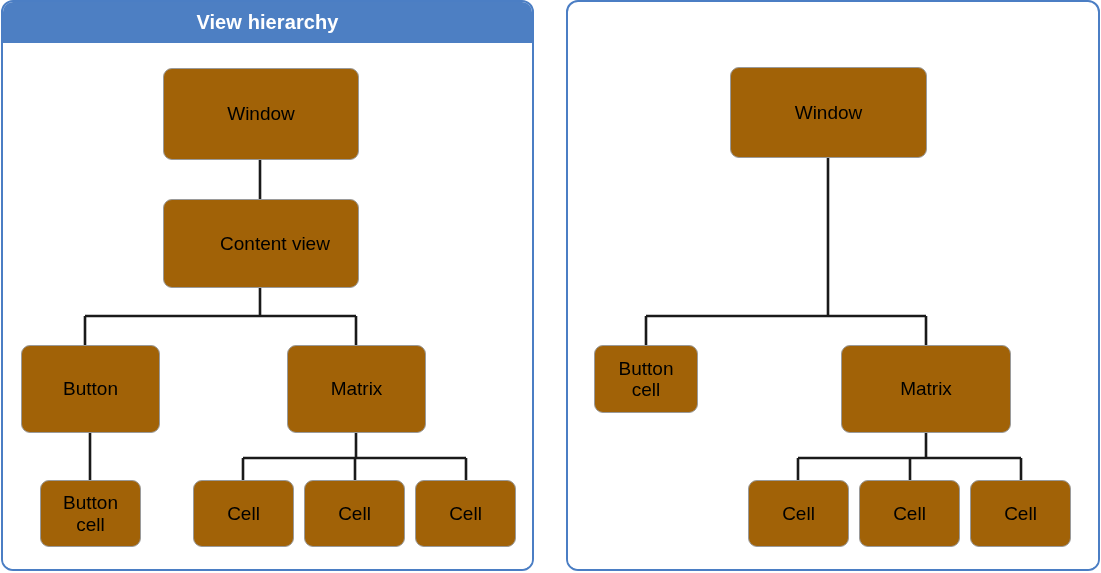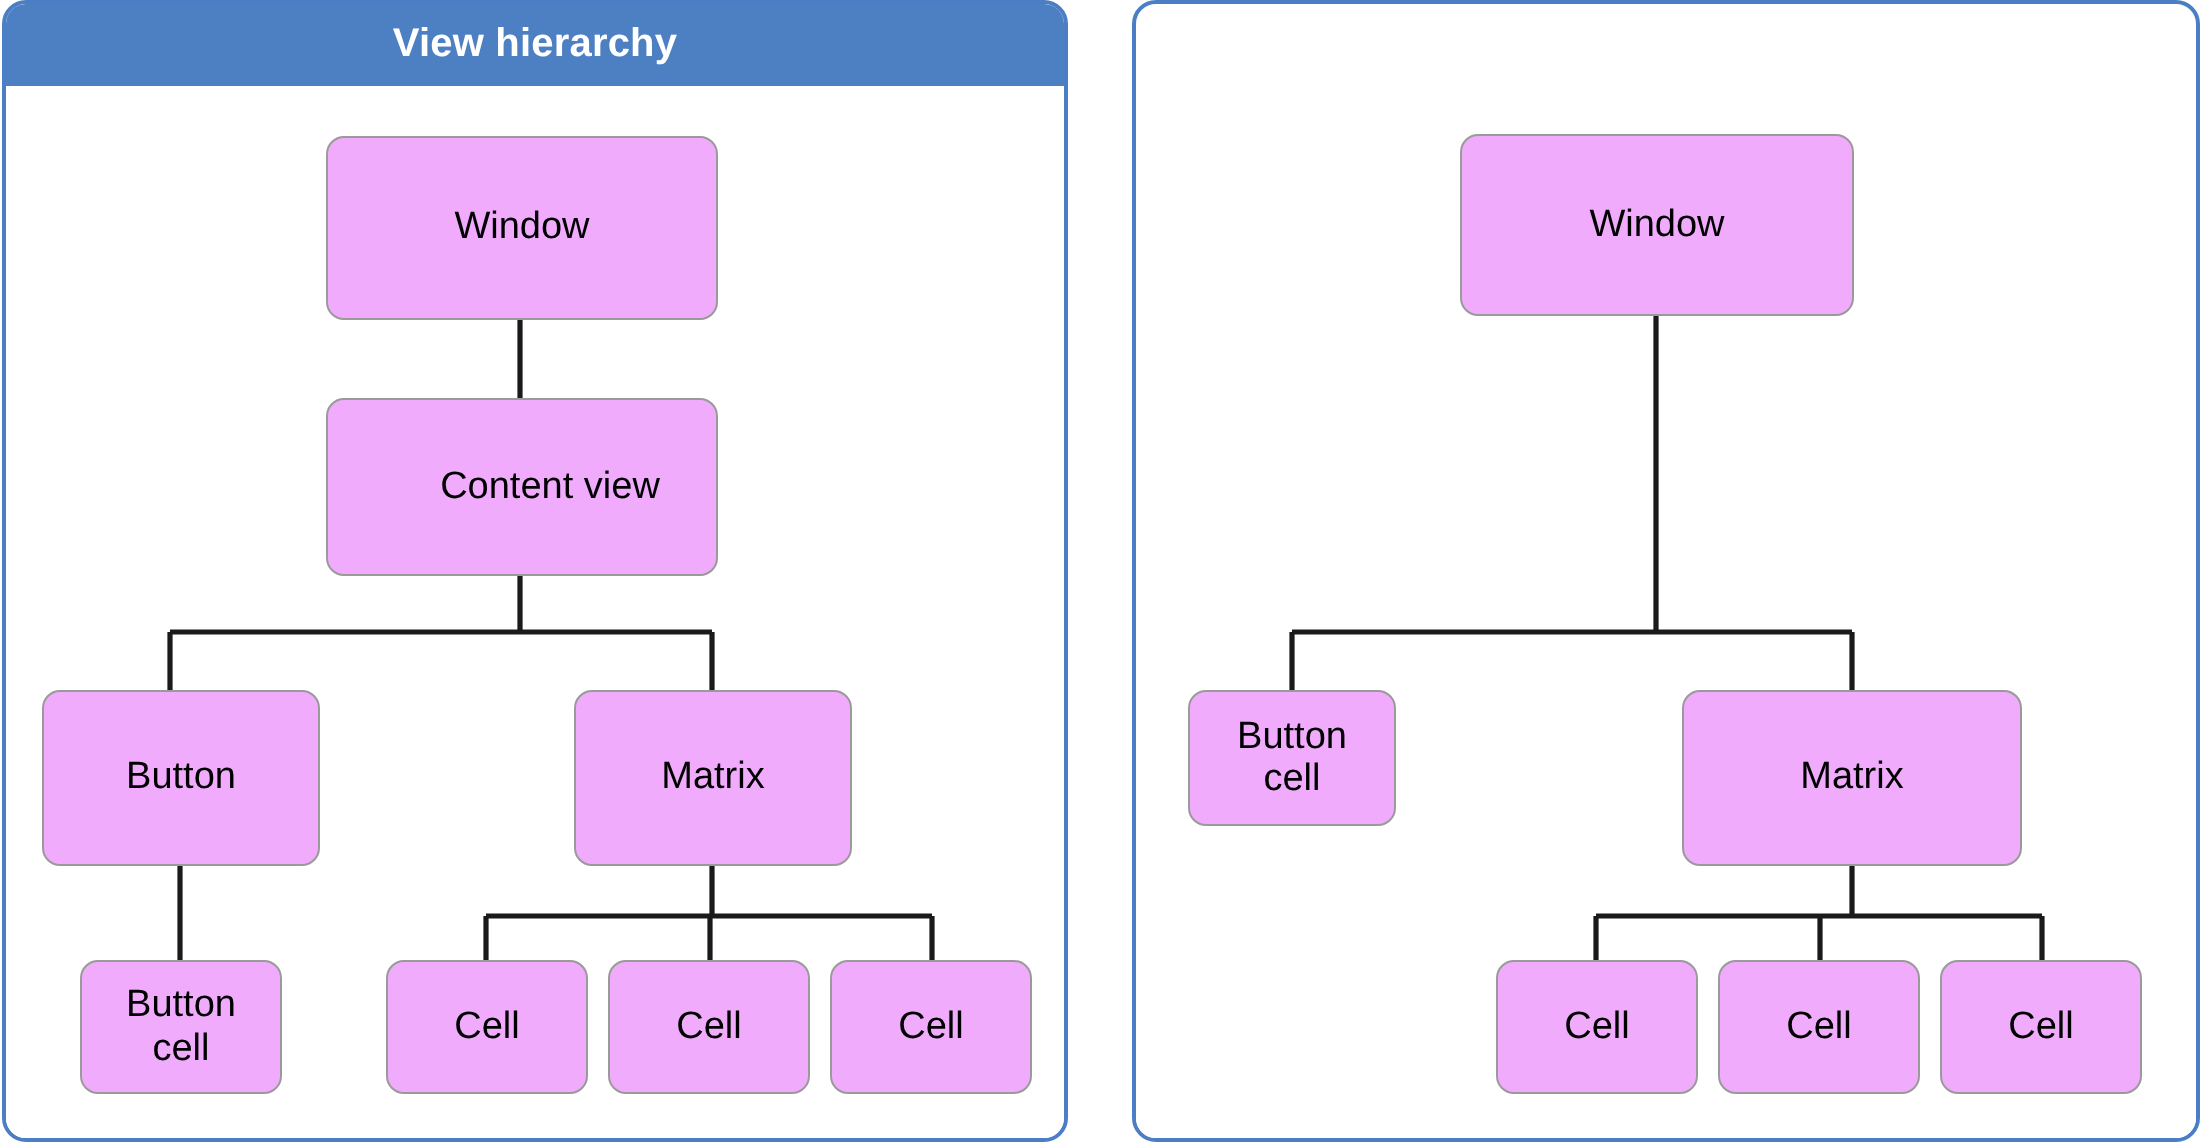--- a/index.html
+++ b/index.html
@@ -67,21 +67,21 @@
     top: 0;
     left: 0;
     width: 1101px;
     height: 573px;
     pointer-events: none;
   }
 
   
   .node {
     position: absolute;
-    background: #f0abfc;
+    background: #a16207;
     border: 1px solid #9a9a9a;
     border-radius: 9px;
     box-sizing: border-box;
     display: flex;
     align-items: center;
     justify-content: center;
     text-align: center;
     color: #000000;
     font-size: 19px;
     line-height: 1.12;

